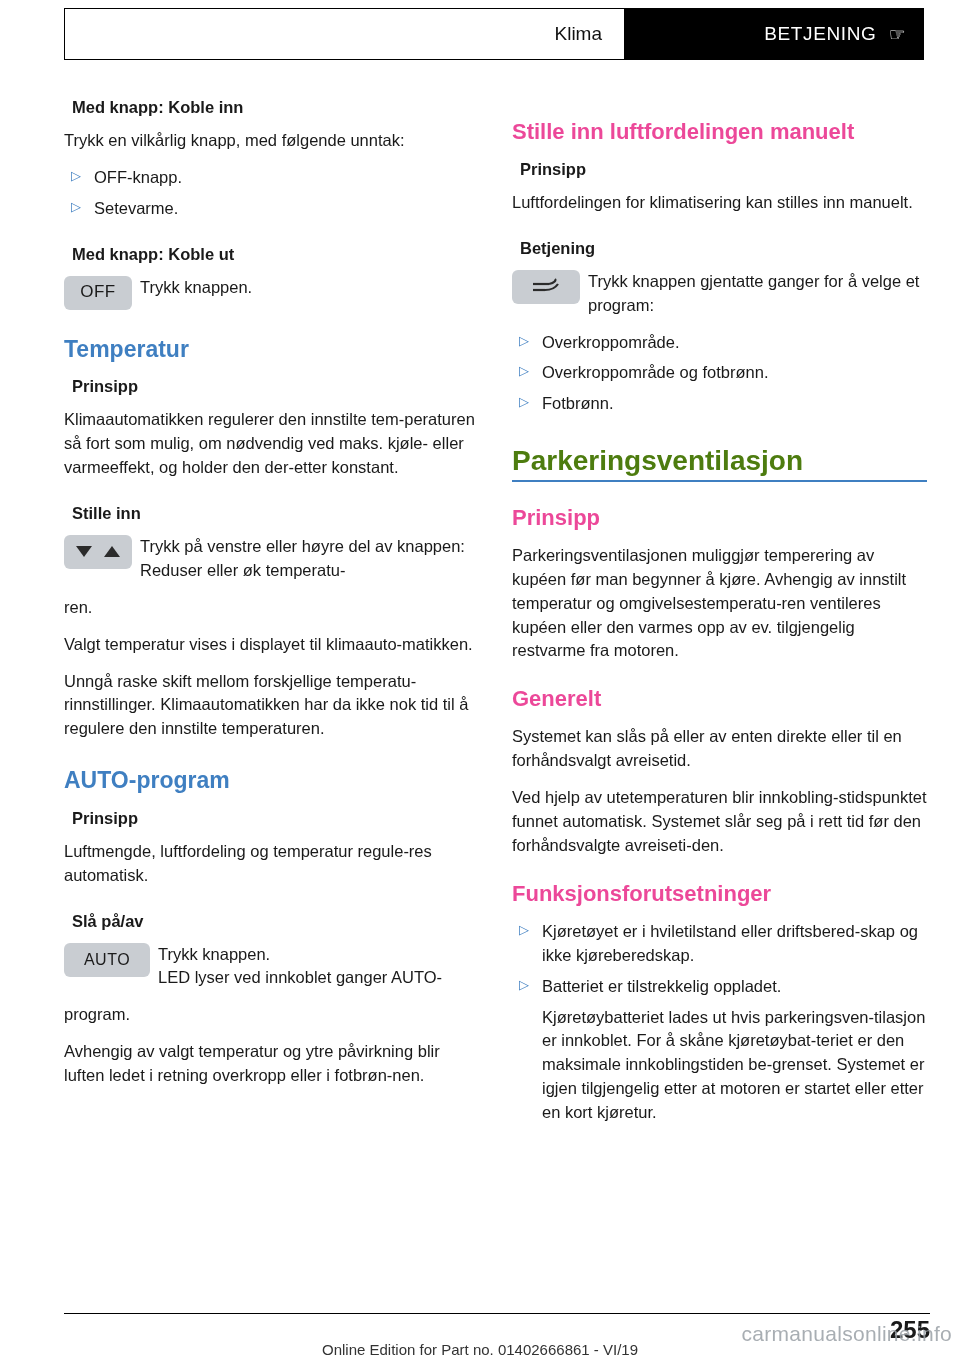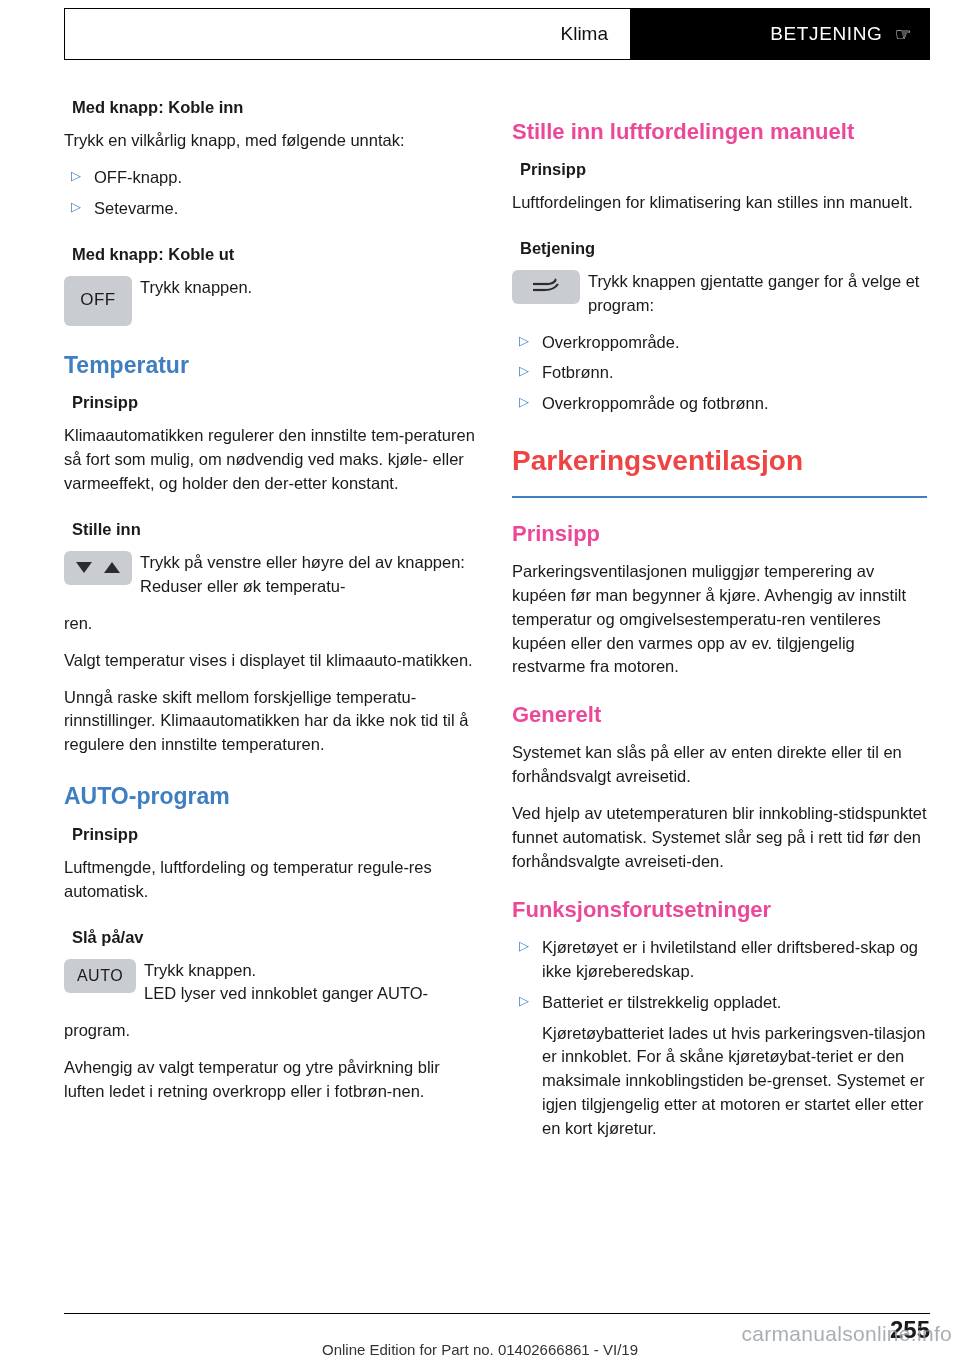--- a/index.html
+++ b/index.html
@@ -20,21 +20,21 @@
     width: 960px;
     height: 1362px;
     box-sizing: border-box;
   }
 
   
   .header {
     position: absolute;
     top: 8px;
     left: 64px;
-    right: 30px;
+    right: 36px;
     height: 52px;
     display: flex;
     align-items: stretch;
   }
   .header-left {
     flex: 1 1 auto;
     border: 1px solid #000;
     border-right: none;
     display: flex;
     align-items: center;
@@ -86,27 +86,27 @@
   .gap-top { margin-top: 22px; }
 
   h2.blue {
     color: #3f7fc1;
     font-size: 23px;
     font-weight: bold;
     margin: 26px 0 12px 0;
     line-height: 1.2;
   }
   h1.chapter {
-    color: #ef4444;
+    color: #4d7c0f;
     font-size: 28px;
     font-weight: bold;
     margin: 28px 0 6px 0;
     line-height: 1.2;
     border-bottom: 2px solid #3f7fc1;
-    padding-bottom: 18px;
+    padding-bottom: 2px;
   }
   h2.section {
     color: #ec4899;
     font-size: 22px;
     font-weight: bold;
     margin: 20px 0 10px 0;
   }
 
   
   ul.tri {
@@ -143,22 +143,22 @@
     background: #c9cdd2;
     border-radius: 6px;
     color: #1b1b1b;
     display: flex;
     align-items: center;
     justify-content: center;
     box-sizing: border-box;
     margin-right: 8px;
     font-size: 17px;
   }
-  .keybtn.off { width: 68px; height: 50px; letter-spacing: 0.5px; }
-  .keybtn.auto { width: 72px; height: 34px; font-size: 16px; letter-spacing: 0.5px; }
+  .keybtn.off { width: 68px; height: 34px; letter-spacing: 0.5px; }
+  .keybtn.auto { width: 86px; height: 34px; font-size: 16px; letter-spacing: 0.5px; }
   .keybtn.dist { width: 68px; height: 34px; }
   .keybtn.arrows { width: 68px; height: 34px; gap: 12px; }
   .tri-down {
     width: 0; height: 0;
     border-left: 8px solid transparent;
     border-right: 8px solid transparent;
     border-top: 11px solid #2b2b2b;
   }
   .tri-up {
     width: 0; height: 0;
@@ -279,22 +279,22 @@
           <path d="M4 13 H16" stroke="#2b2b2b" stroke-width="2.2" fill="none"></path>
           <path d="M20 7 C26 6, 27 3, 26 2" stroke="#2b2b2b" stroke-width="2.2" fill="none"></path>
           <path d="M16 13 C24 13, 27 10, 29 7" stroke="#2b2b2b" stroke-width="2.2" fill="none"></path>
         </svg>
       </div>
       <div class="btn-text">Trykk knappen gjentatte ganger for å velge et program:</div>
     </div>
 
     <ul class="tri">
       <li>Overkroppområde.</li>
+      <li>Overkroppområde og fotbrønn.</li>
       <li>Fotbrønn.</li>
-      <li>Overkroppområde og fotbrønn.</li>
     </ul>
 
     <h1 class="chapter">Parkeringsventilasjon</h1>
 
     <h2 class="section">Prinsipp</h2>
     <p>Parkeringsventilasjonen muliggjør temperering av kupéen før man begynner å kjøre. Avhengig av innstilt temperatur og omgivelsestemperatu-ren ventileres kupéen eller den varmes opp av ev. tilgjengelig restvarme fra motoren.</p>
 
     <h2 class="section">Generelt</h2>
     <p>Systemet kan slås på eller av enten direkte eller til en forhåndsvalgt avreisetid.</p>
     <p>Ved hjelp av utetemperaturen blir innkobling-stidspunktet funnet automatisk. Systemet slår seg på i rett tid før den forhåndsvalgte avreiseti-den.</p>

